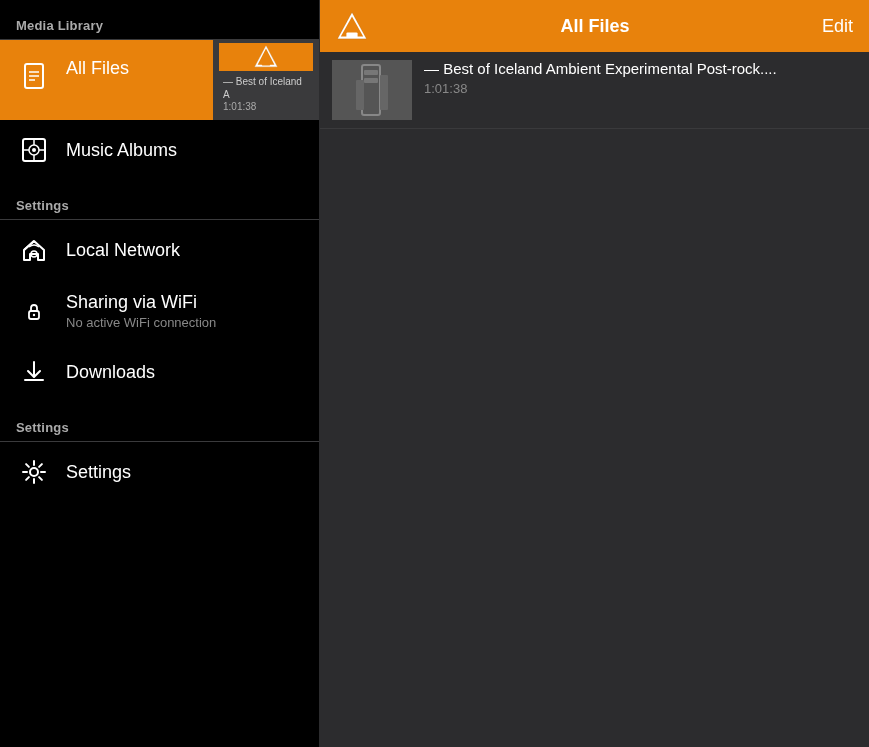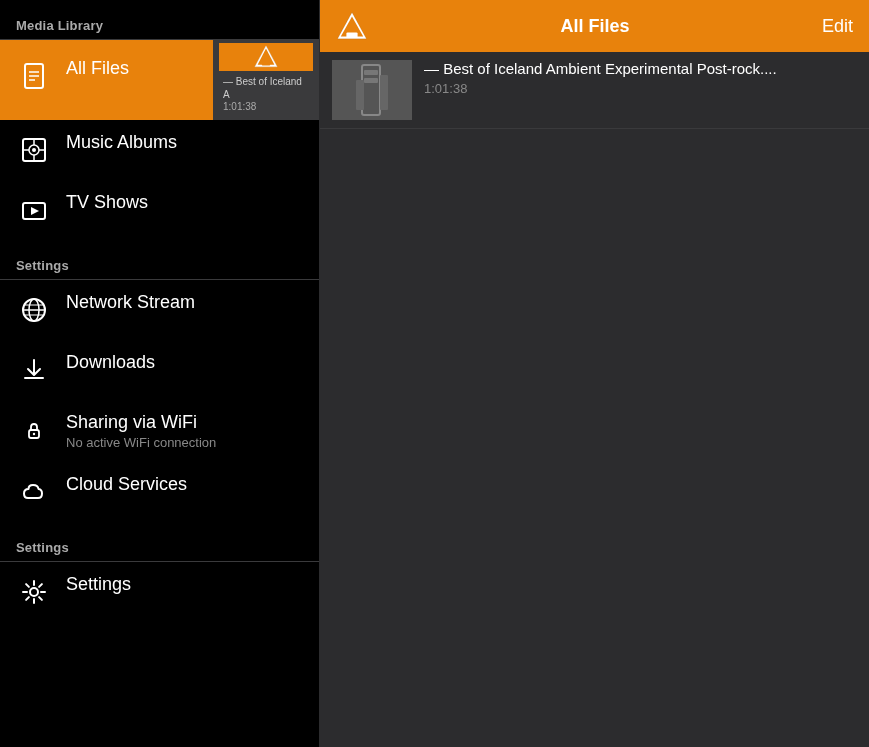--- a/index.html
+++ b/index.html
@@ -33,21 +33,21 @@
     }
 
     .divider {
       height: 1px;
       background: #3a3a3c;
       margin: 0 0 0 0;
     }
 
     .sidebar-item {
       display: flex;
-      align-items: flex-start;
+      align-items: center;
       padding: 12px 16px;
       cursor: pointer;
       position: relative;
     }
 
     .sidebar-item.active {
       background: #e8820c;
     }
 
     .sidebar-item .item-icon {
@@ -251,83 +251,66 @@
           <circle cx="14" cy="14" r="2" fill="white"></circle>
           <line x1="14" y1="3" x2="14" y2="9" stroke="white" stroke-width="1.5"></line>
           <line x1="14" y1="19" x2="14" y2="25" stroke="white" stroke-width="1.5"></line>
           <line x1="3" y1="14" x2="9" y2="14" stroke="white" stroke-width="1.5"></line>
           <line x1="19" y1="14" x2="25" y2="14" stroke="white" stroke-width="1.5"></line>
         </svg>
       </div>
       <span class="item-label">Music Albums</span>
     </div>
 
-    <div class="sidebar-item">
-      <div class="item-icon">
-        <svg width="28" height="28" viewBox="0 0 28 28">
-          <rect x="3" y="7" width="22" height="16" rx="2" fill="none" stroke="white" stroke-width="2"></rect>
-          <polygon points="11,11 11,19 19,15" fill="white"></polygon>
-        </svg>
-      </div>
-      <span class="item-label">TV Shows</span>
-    </div>
   </div>
 
   <div>
     <div class="section-header">Settings</div>
     <div class="divider"></div>
 
-
-    <div class="sidebar-item">
-      <div class="item-icon">
-        <svg width="28" height="28" viewBox="0 0 28 28">
-          <circle cx="14" cy="14" r="11" fill="none" stroke="white" stroke-width="2"></circle>
-          <ellipse cx="14" cy="14" rx="5" ry="11" fill="none" stroke="white" stroke-width="1.5"></ellipse>
-          <line x1="3" y1="14" x2="25" y2="14" stroke="white" stroke-width="1.5"></line>
-          <line x1="5" y1="9" x2="23" y2="9" stroke="white" stroke-width="1"></line>
-          <line x1="5" y1="19" x2="23" y2="19" stroke="white" stroke-width="1"></line>
-        </svg>
-      </div>
-      <span class="item-label">Network Stream</span>
+    <div class="sidebar-item">
+      <div class="item-icon">
+        <svg width="28" height="28" viewBox="0 0 28 28">
+          <path d="M14 5 L4 14 L4 24 L10 24 L10 18 L18 18 L18 24 L24 24 L24 14 Z" fill="none" stroke="white" stroke-width="2" stroke-linejoin="round"></path>
+          <path d="M14 5 L4 14" fill="none" stroke="white" stroke-width="2"></path>
+          <circle cx="14" cy="18" r="3" fill="none" stroke="white" stroke-width="1.5"></circle>
+
+          <path d="M9,11 Q14,7 19,11" fill="none" stroke="white" stroke-width="1.5"></path>
+        </svg>
+      </div>
+      <span class="item-label">Local Network</span>
+    </div>
+
+
+    <div class="sidebar-item">
+      <div class="item-icon">
+        <svg width="28" height="28" viewBox="0 0 28 28">
+
+          <rect x="9" y="14" width="10" height="8" rx="2" fill="none" stroke="white" stroke-width="1.8"></rect>
+          <path d="M11 14 L11 11 Q11 8 14 8 Q17 8 17 11 L17 14" fill="none" stroke="white" stroke-width="1.8"></path>
+          <circle cx="14" cy="18" r="1.2" fill="white"></circle>
+        </svg>
+      </div>
+      <div class="item-text-group">
+        <span class="item-label">Sharing via WiFi</span>
+        <span class="item-sublabel">No active WiFi connection</span>
+      </div>
     </div>
 
     <div class="sidebar-item">
       <div class="item-icon">
         <svg width="28" height="28" viewBox="0 0 28 28">
           <path d="M14 4 L14 18" stroke="white" stroke-width="2" stroke-linecap="round"></path>
           <path d="M8 13 L14 19 L20 13" fill="none" stroke="white" stroke-width="2" stroke-linejoin="round" stroke-linecap="round"></path>
           <path d="M5 22 L23 22" stroke="white" stroke-width="2" stroke-linecap="round"></path>
         </svg>
       </div>
       <span class="item-label">Downloads</span>
     </div>
 
-    <div class="sidebar-item">
-      <div class="item-icon">
-        <svg width="28" height="28" viewBox="0 0 28 28">
-
-          <rect x="9" y="14" width="10" height="8" rx="2" fill="none" stroke="white" stroke-width="1.8"></rect>
-          <path d="M11 14 L11 11 Q11 8 14 8 Q17 8 17 11 L17 14" fill="none" stroke="white" stroke-width="1.8"></path>
-          <circle cx="14" cy="18" r="1.2" fill="white"></circle>
-        </svg>
-      </div>
-      <div class="item-text-group">
-        <span class="item-label">Sharing via WiFi</span>
-        <span class="item-sublabel">No active WiFi connection</span>
-      </div>
-    </div>
-
-    <div class="sidebar-item">
-      <div class="item-icon">
-        <svg width="28" height="28" viewBox="0 0 28 28">
-          <path d="M8 20 Q4 20 4 15.5 Q4 11 8.5 11 Q8.5 7 13 7 Q18 7 18.5 11 Q22 11.5 22 15.5 Q22 20 18 20 Z" fill="none" stroke="white" stroke-width="2" stroke-linejoin="round"></path>
-        </svg>
-      </div>
-      <span class="item-label">Cloud Services</span>
-    </div>
   </div>
 
   <div>
     <div class="section-header">Settings</div>
     <div class="divider"></div>
 
     <div class="sidebar-item">
       <div class="item-icon">
         <svg width="28" height="28" viewBox="0 0 28 28">
           <circle cx="14" cy="14" r="4" fill="none" stroke="white" stroke-width="2"></circle>

